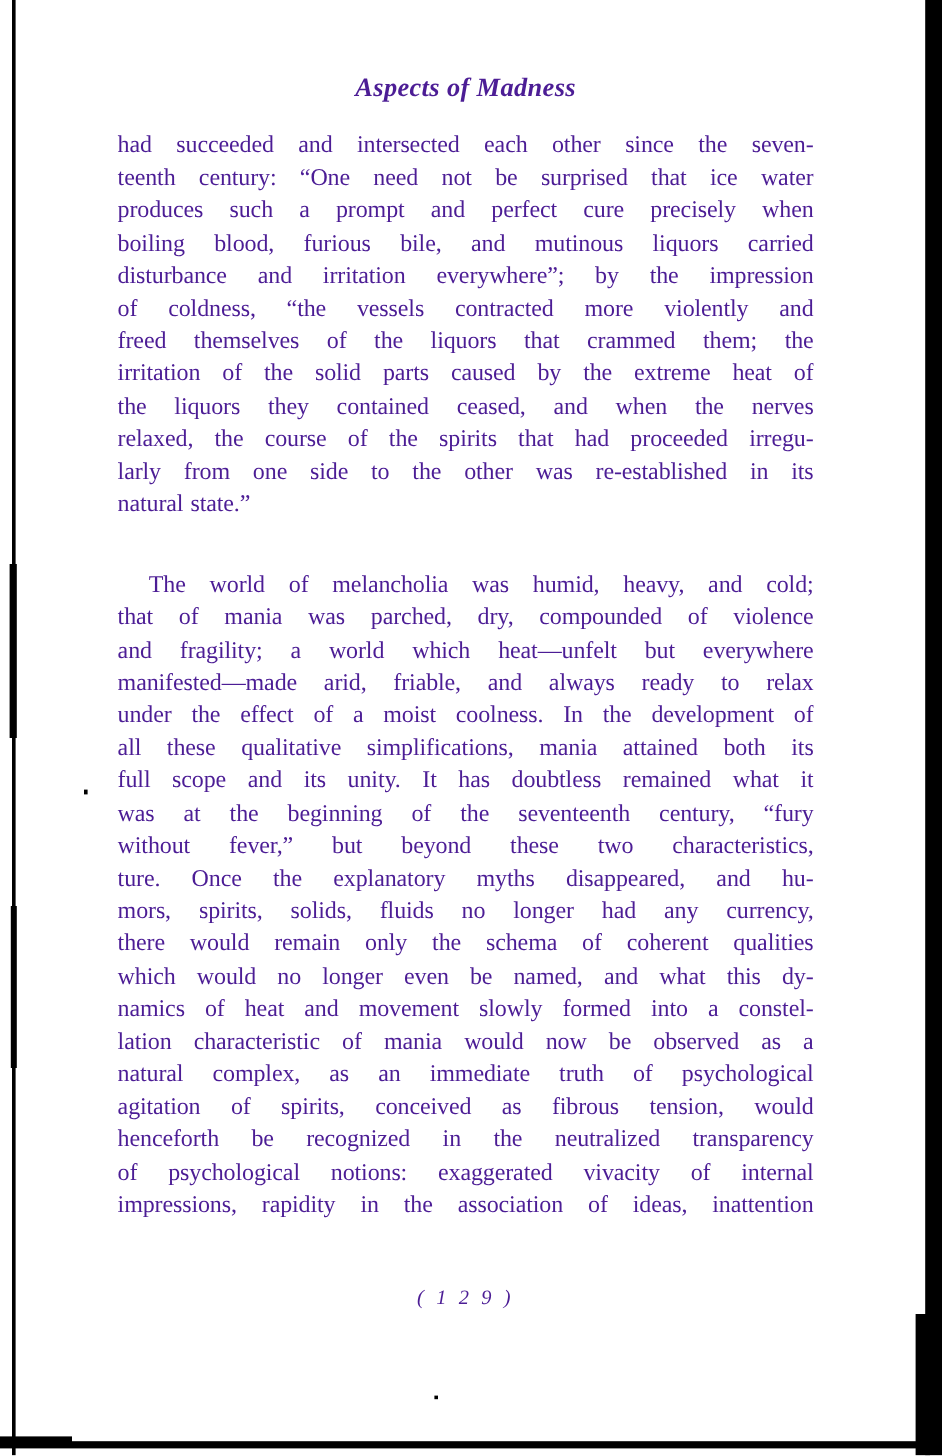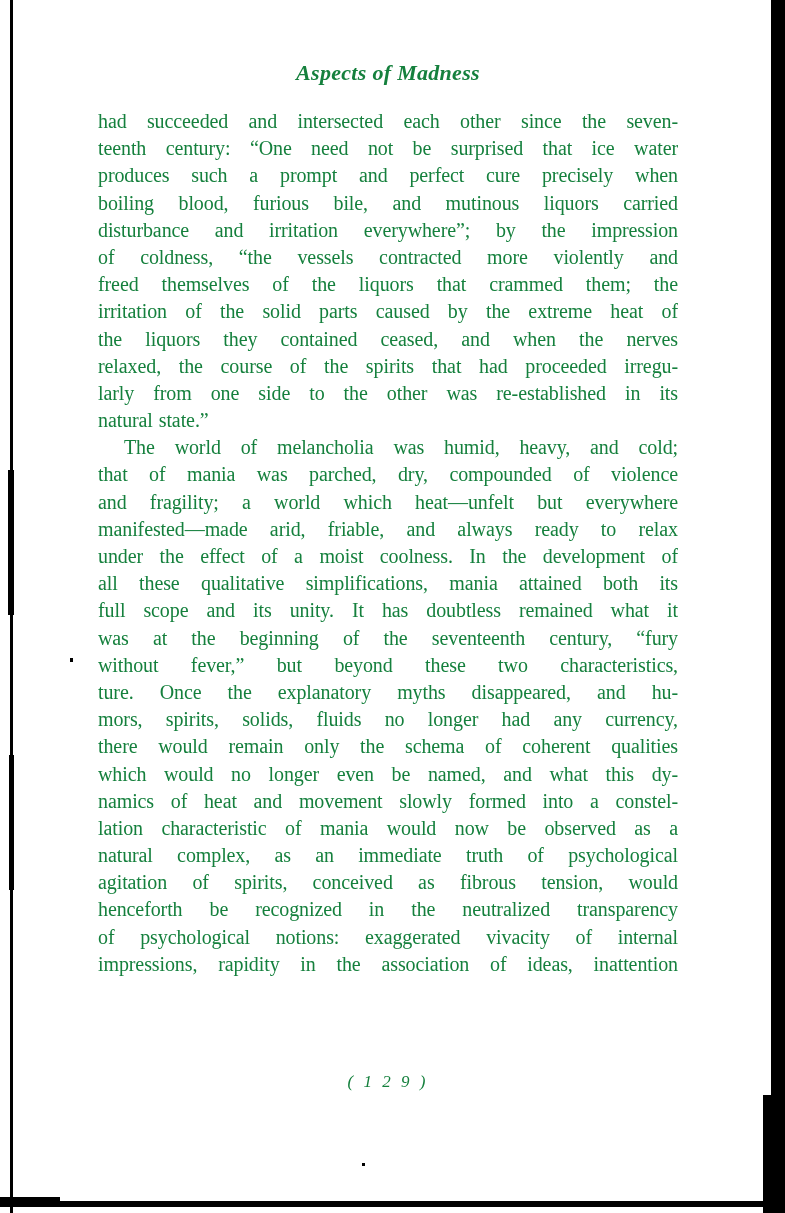--- a/index.html
+++ b/index.html
@@ -3,21 +3,21 @@
 <meta charset="utf-8">
 <style>
   html, body { margin: 0; padding: 0; background: #ffffff; }
   .page {
     position: relative;
     width: 785px;
     height: 1213px;
     background: #ffffff;
     overflow: hidden;
     font-family: "Liberation Serif", serif;
-    color: #15803d;
+    color: #4c1d95;
   }
   
   .running-header {
     position: absolute;
     top: 60px; left: 98px; width: 580px;
     text-align: center;
     font-style: italic;
     font-weight: 600;
     font-size: 22px;
     letter-spacing: 0.3px;
@@ -31,21 +31,21 @@
     word-spacing: 1px;
   }
   .line {
     height: 27.2px;
     line-height: 27.2px;
     text-align: justify;
     text-align-last: justify;
     overflow: hidden;
   }
   .line.no-justify { text-align-last: left; }
-  .line.indent { text-indent: 26px; }
+  .line.indent { text-indent: 26px; margin-top: 40px; }
   .it { font-style: italic; }
   
   .page-number {
     position: absolute;
     top: 1072px; left: 98px; width: 580px;
     text-align: center;
     font-style: italic;
     font-size: 17px;
     letter-spacing: 3px;
   }

